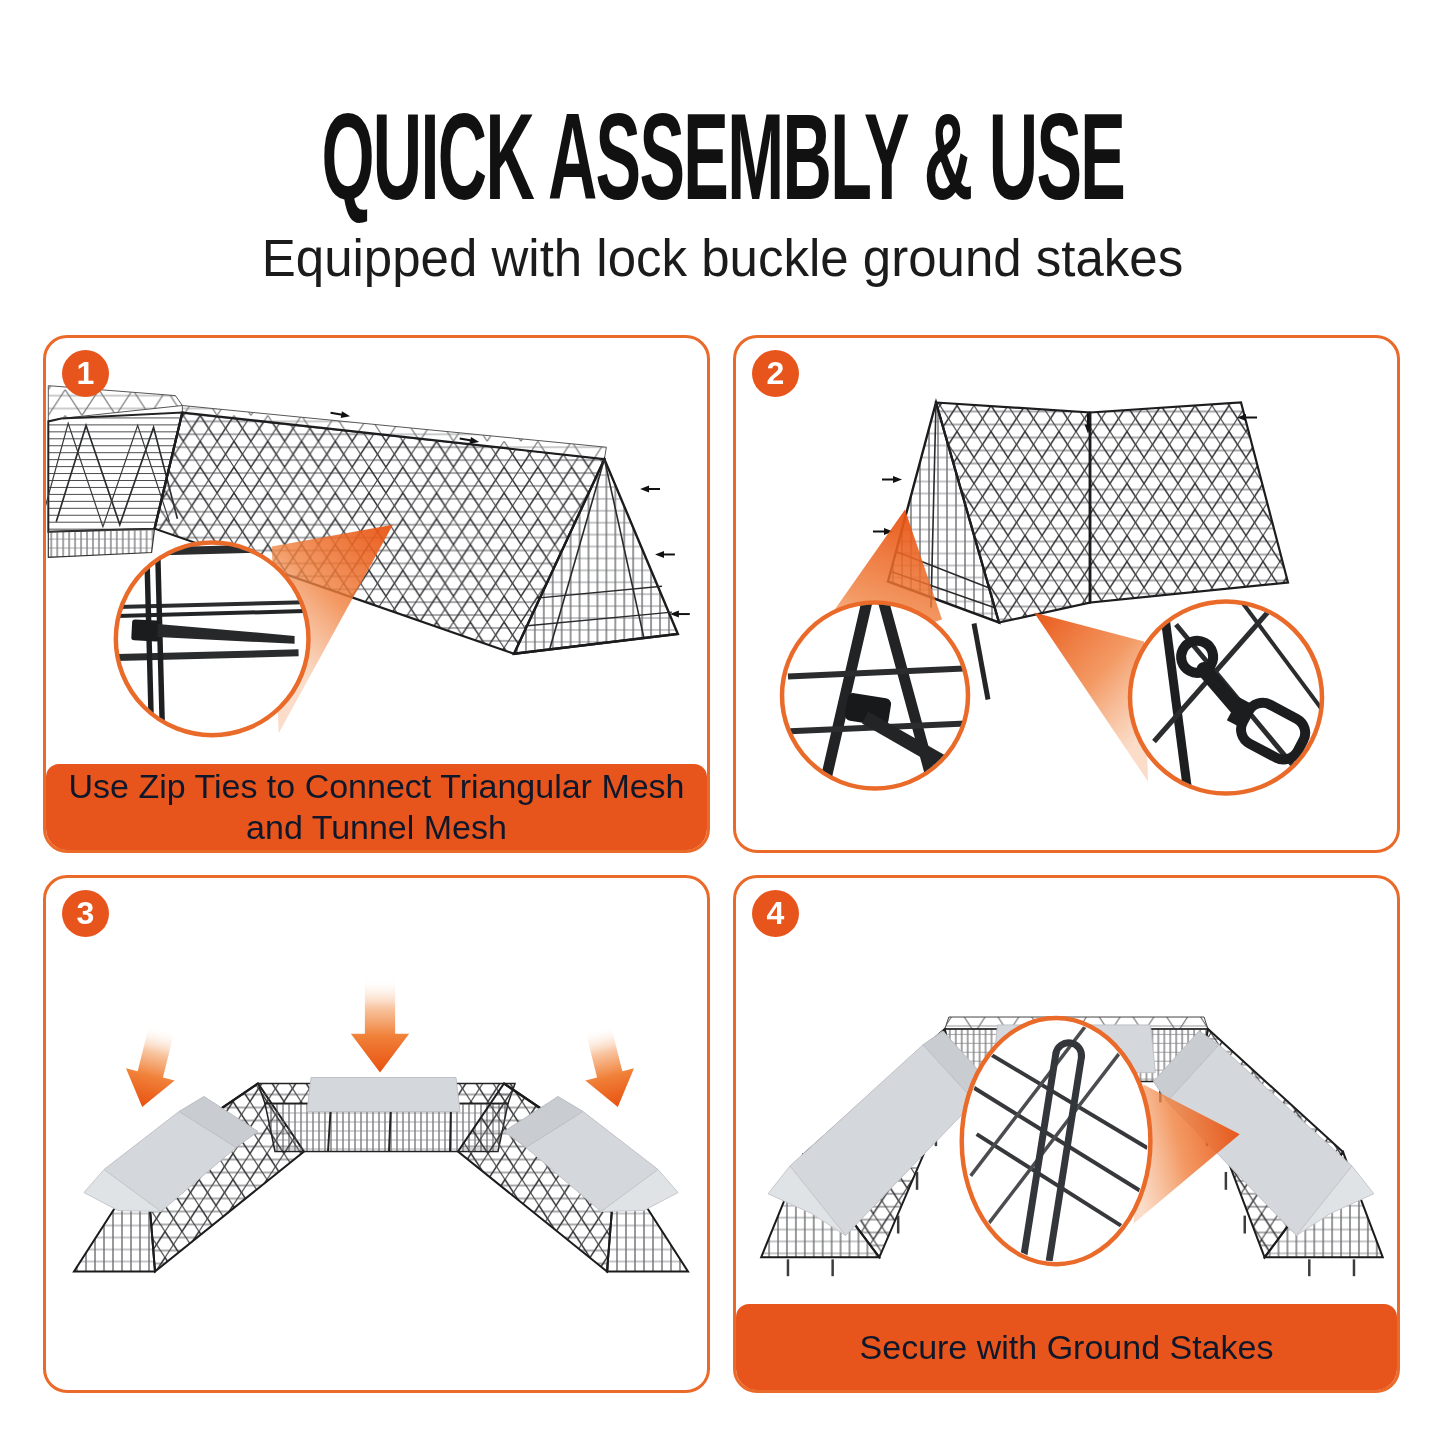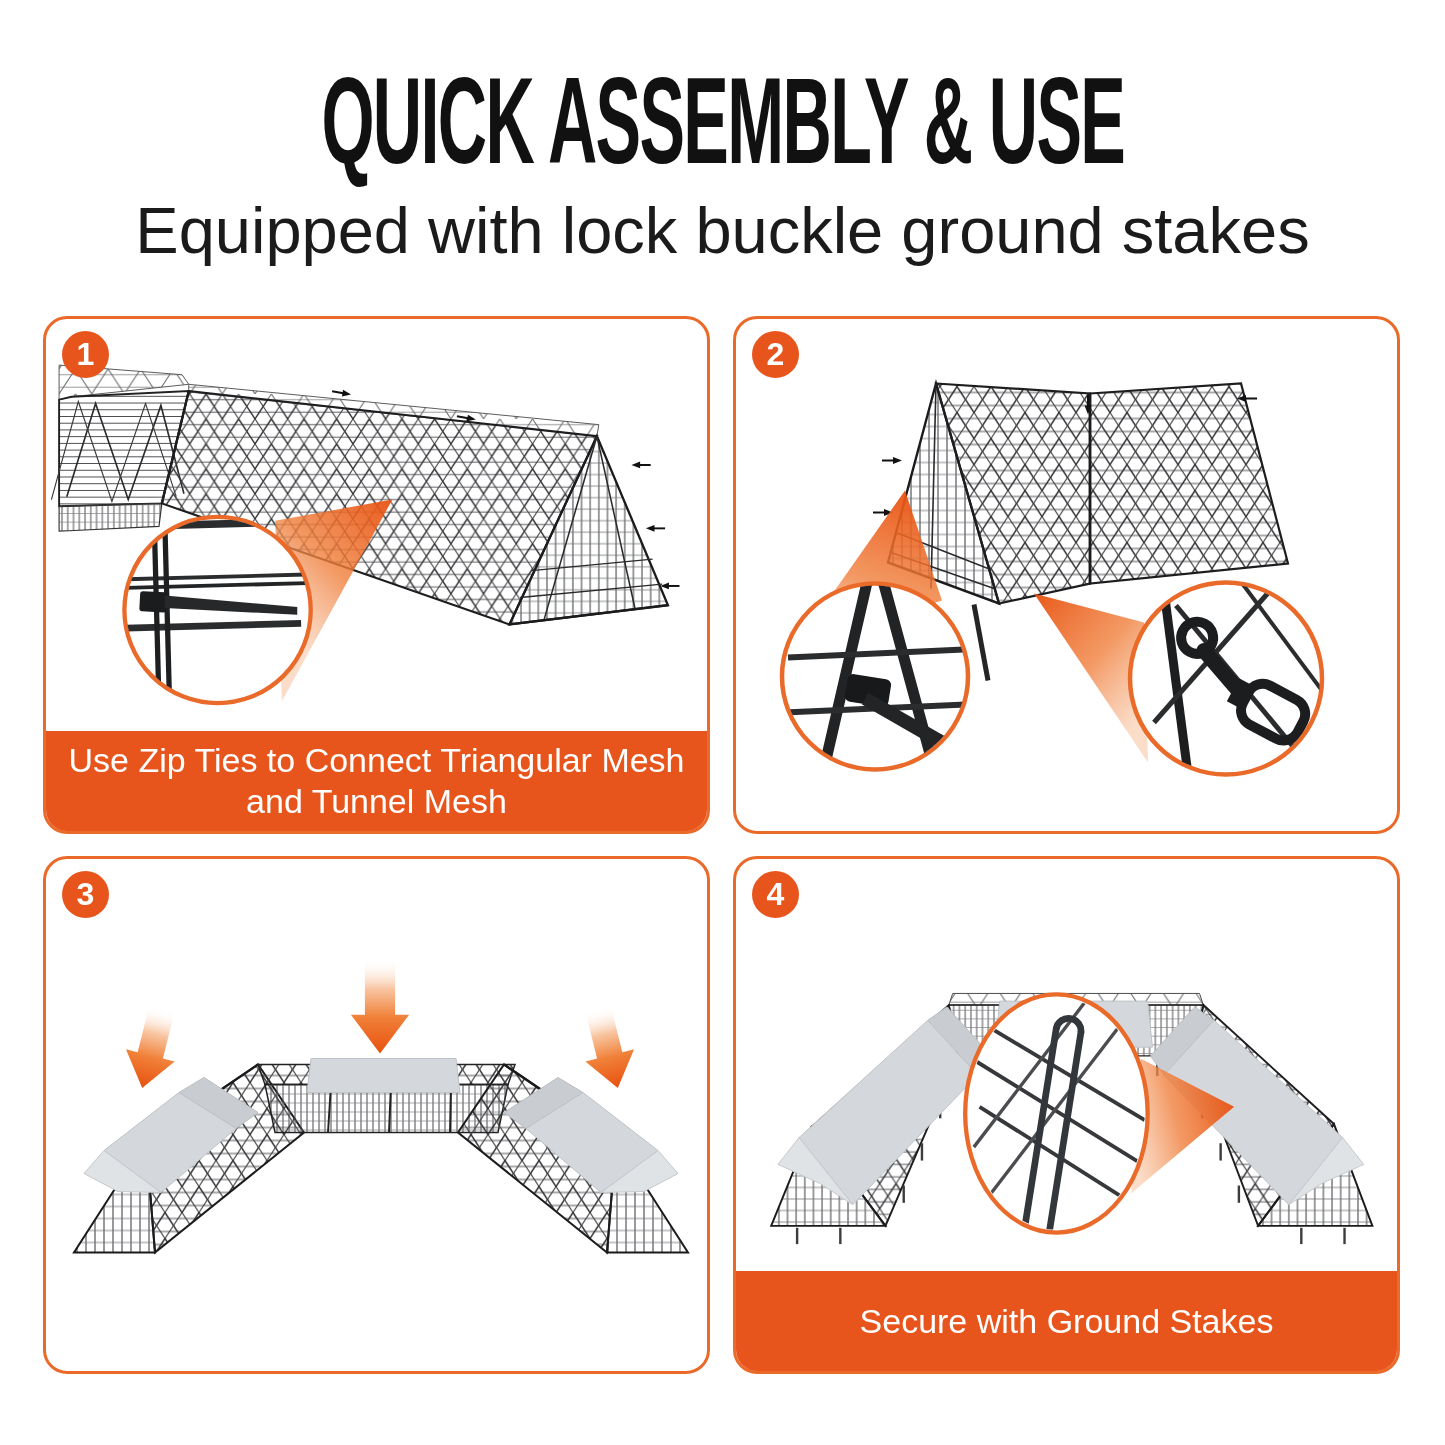--- a/index.html
+++ b/index.html
@@ -1,29 +1,29 @@
 <!DOCTYPE html>
 <html><head>
 <meta charset="utf-8">
 <style>
   html,body{margin:0;padding:0;background:#fff;}
   body{
     width:1445px;height:1445px;overflow:hidden;position:relative;
     font-family:"Liberation Sans",sans-serif;
     -webkit-font-smoothing:antialiased;
   }
-  .header{padding-top:60px;text-align:center;}
+  .header{padding-top:96px;text-align:center;}
   .title{
     font-size:122px;font-weight:bold;color:#111;line-height:1.0;
     white-space:nowrap;display:inline-block;
     transform:scaleX(0.56);transform-origin:center;
     letter-spacing:-3px;
   }
   .subtitle{
-    margin-top:10px;font-size:65px;color:#1b1b1b;line-height:1.2;
+    margin-top:10px;font-size:51px;color:#1b1b1b;line-height:1.2;
   }
   .grid{
     margin:46px 43px 0 43px;
     display:grid;
     grid-template-columns:667px 667px;
     grid-template-rows:518px 518px;
     column-gap:23px;row-gap:22px;
   }
   .panel{
     position:relative;
@@ -39,23 +39,24 @@
     background:#E8551C;border-radius:50%;
     color:#fff;font-size:32px;font-weight:bold;
     display:flex;align-items:center;justify-content:center;
     z-index:5;
   }
   .illus{flex:1 1 auto;min-height:0;position:relative;}
   .illus svg{width:100%;height:100%;display:block;}
   .caption{
     flex:0 0 86px;background:#E8551C;
     display:flex;align-items:center;justify-content:center;
-    text-align:center;color:#ffffff;
+    text-align:center;color:#0f172a;
     font-size:34px;line-height:1.2;
-    padding:7px 8px;
+    padding:0 8px;
+    border-radius:13px;
   }
 </style>
 </head>
 <body>
 
 <svg width="0" height="0" style="position:absolute" aria-hidden="true">
   <defs>
     <pattern id="hl" width="10" height="7" patternUnits="userSpaceOnUse">
       <path d="M0,3.5 H10" stroke="#4a4b4e" stroke-width="1"></path>
     </pattern>

